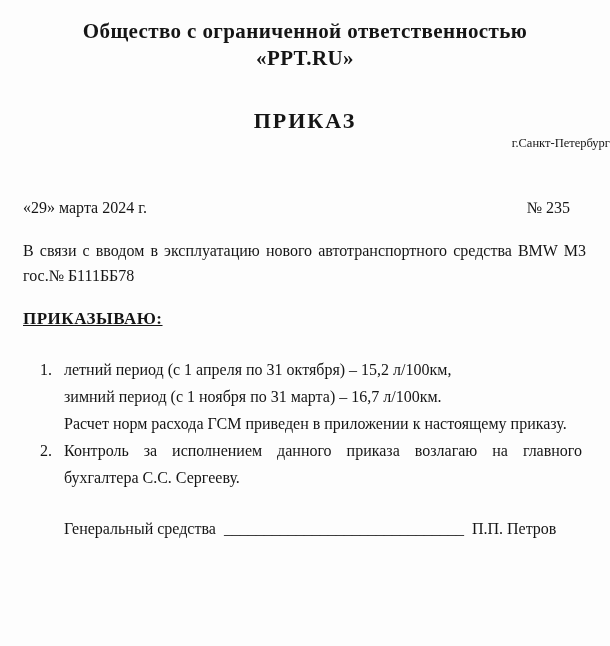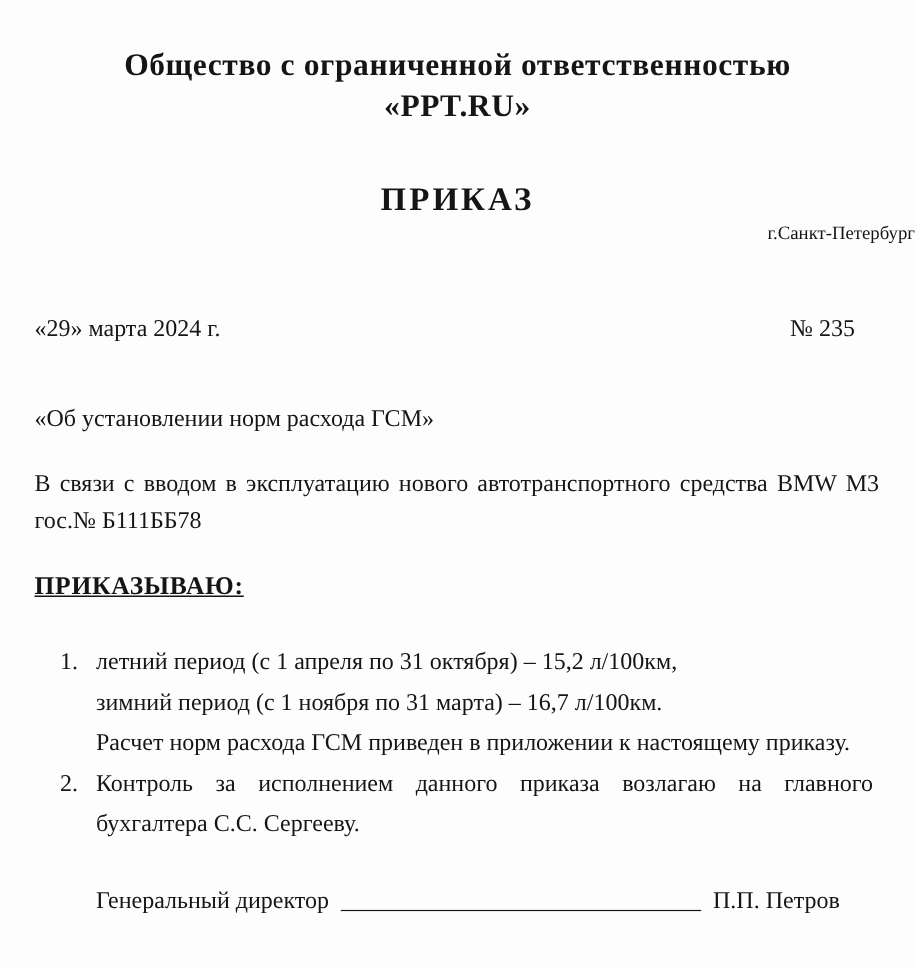--- a/index.html
+++ b/index.html
@@ -3,21 +3,21 @@
 <meta charset="utf-8">
 <style>
   * { margin: 0; padding: 0; box-sizing: border-box; }
   html, body {
     width: 610px; height: 646px;
     background: #fdfdfd;
     font-family: "Liberation Serif", "DejaVu Serif", serif;
     color: #151515;
     overflow: hidden;
   }
-  .page { width: 610px; height: 646px; padding-top: 30px; }
+  .page { width: 610px; height: 646px; padding-top: 18px; }
 
   .company { text-align: center; font-weight: bold; font-size: 21px; line-height: 27px; letter-spacing: 0.4px; }
 
   .doc-title { text-align: center; font-weight: bold; font-size: 22px; line-height: 26px; letter-spacing: 2px; margin-top: 36px; }
   .city { text-align: right; font-size: 12.5px; line-height: 15px; margin-top: 2px; }
 
   .meta-row { display: flex; justify-content: space-between; align-items: baseline; margin: 47px 40px 0 23px; font-size: 16px; line-height: 20px; }
 
   .subject { margin: 40px 23px 0 23px; font-size: 16px; line-height: 20px; }
 
@@ -45,21 +45,20 @@
   </div>
 
   <div class="doc-title">ПРИКАЗ</div>
   <div class="city">г.Санкт-Петербург</div>
 
   <div class="meta-row">
     <span>«29» марта 2024 г.</span>
     <span>№ 235</span>
   </div>
 
-  <div class="subject">«Об установлении норм расхода ГСМ»</div>
 
   <div class="intro">В связи с вводом в эксплуатацию нового автотранспортного средства BMW M3 гос.№ Б111ББ78</div>
 
   <div class="directive">ПРИКАЗЫВАЮ:</div>
 
   <div class="order-list">
     <div class="order-item">
       <span class="item-number">1.</span>
       <div class="item-text">
         <div>летний период (с 1 апреля по 31 октября) – 15,2 л/100км,</div>
@@ -67,20 +66,20 @@
         <div>Расчет норм расхода ГСМ приведен в приложении к настоящему приказу.</div>
       </div>
     </div>
     <div class="order-item">
       <span class="item-number">2.</span>
       <div class="item-text justify">Контроль за исполнением данного приказа возлагаю на главного бухгалтера С.С. Сергееву.</div>
     </div>
   </div>
 
   <div class="signature-row">
-    <span>Генеральный директор</span>
+    <span>Генеральный средства</span>
     <span class="gap"></span>
     <span>______________________________</span>
     <span class="gap"></span>
     <span>П.П. Петров</span>
   </div>
 
 </div>
 
 </body></html>

